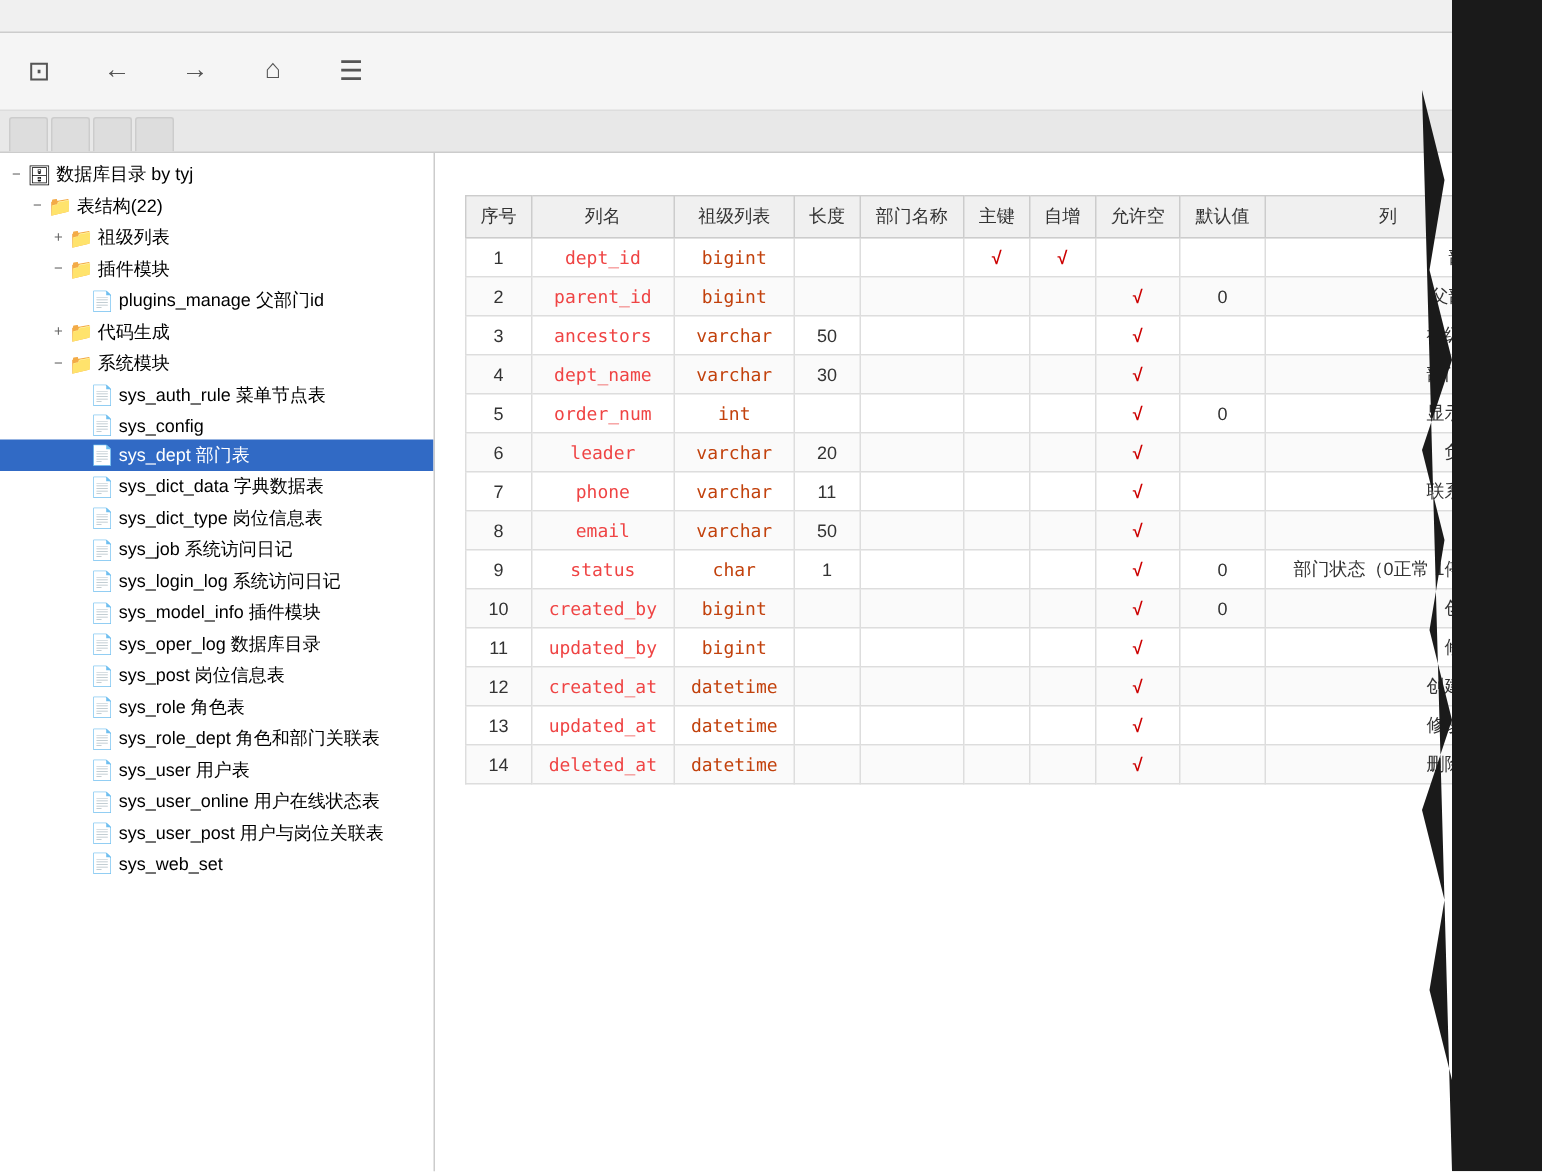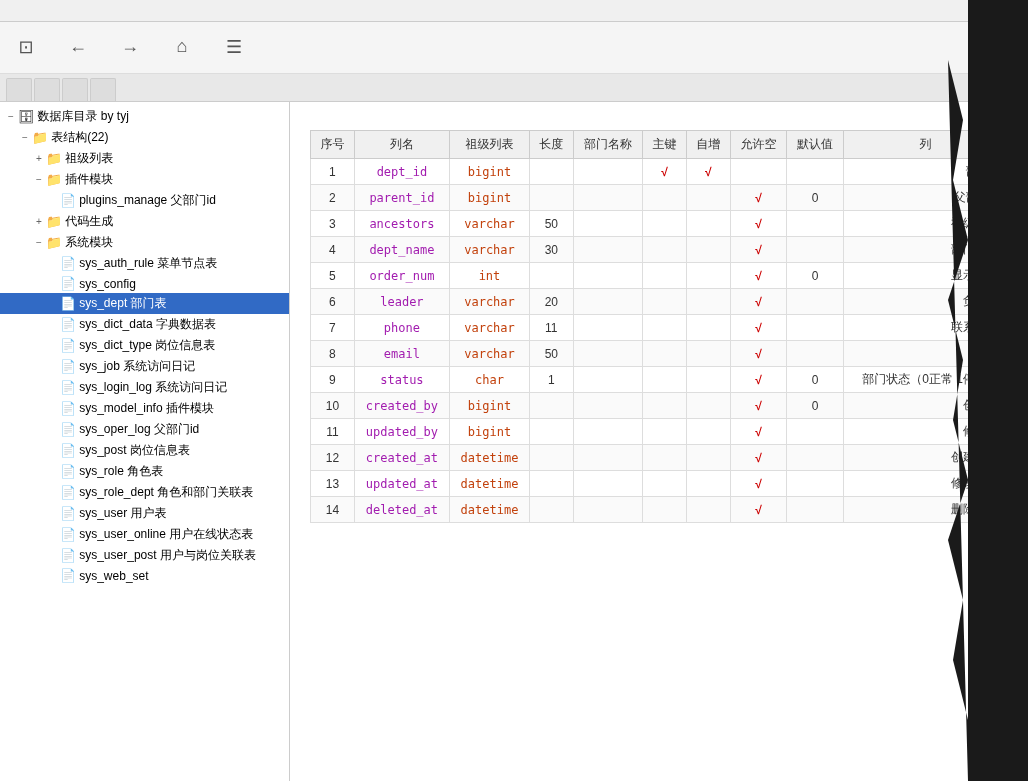--- a/index.html
+++ b/index.html
@@ -139,21 +139,21 @@
       font-weight: normal;
       color: #333;
     }
     .data-table td {
       border: 1px solid #ddd;
       padding: 4px 8px;
       text-align: center;
       color: #333;
     }
     .data-table tr:nth-child(even) td { background: #fafafa; }
-    .data-table td.col-name { font-family: monospace; color: #a21caf; }
+    .data-table td.col-name { font-family: monospace; color: #ef4444; }
     .data-table td.col-type { font-family: monospace; color: #c2410c; }
     .data-table td.col-comment { text-align: right; color: #333; }
     .check-mark { color: #c00; font-weight: bold; }
 
     
     .torn-right {
       position: absolute;
       right: 0;
       top: 0;
       width: 80px;
@@ -289,21 +289,21 @@
       <div class="tree-item">
         <span class="indent" style="width: 42px;"></span>
         <span class="expand-icon"></span>
         <span class="node-icon">📄</span>
         <span>sys_model_info 插件模块</span>
       </div>
       <div class="tree-item">
         <span class="indent" style="width: 42px;"></span>
         <span class="expand-icon"></span>
         <span class="node-icon">📄</span>
-        <span>sys_oper_log 父部门id</span>
+        <span>sys_oper_log 数据库目录</span>
       </div>
       <div class="tree-item">
         <span class="indent" style="width: 42px;"></span>
         <span class="expand-icon"></span>
         <span class="node-icon">📄</span>
         <span>sys_post 岗位信息表</span>
       </div>
       <div class="tree-item">
         <span class="indent" style="width: 42px;"></span>
         <span class="expand-icon"></span>

